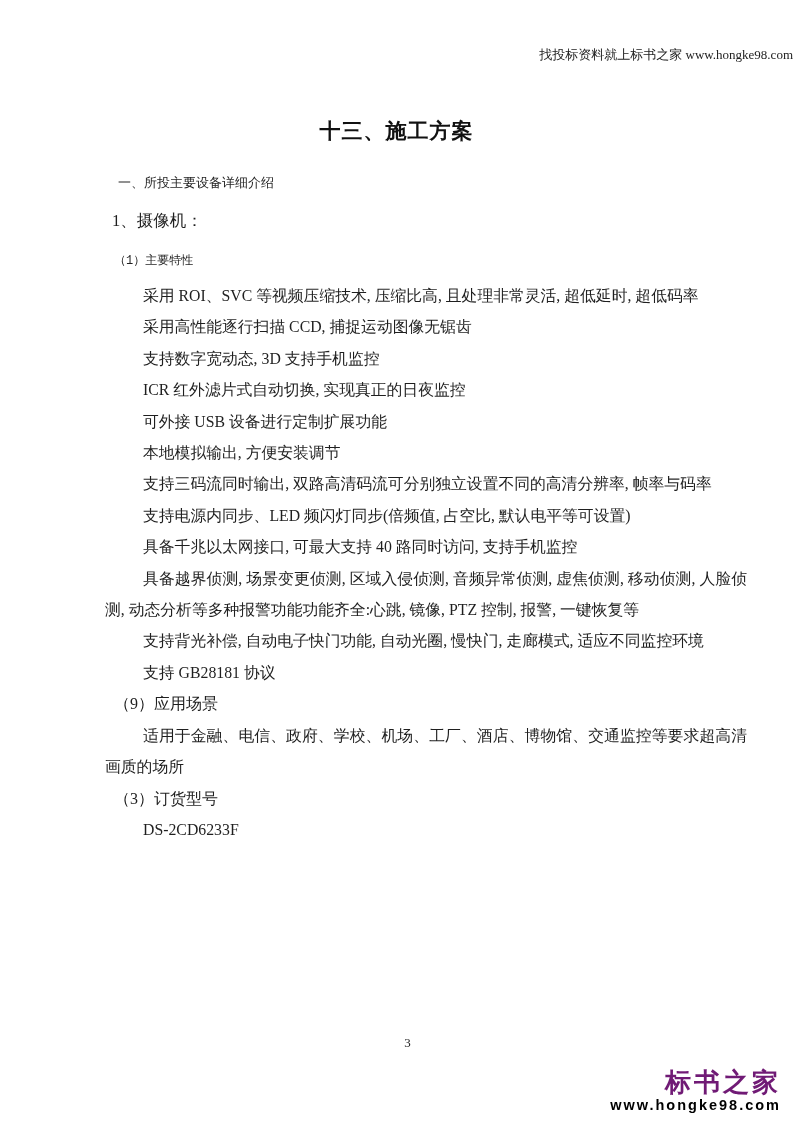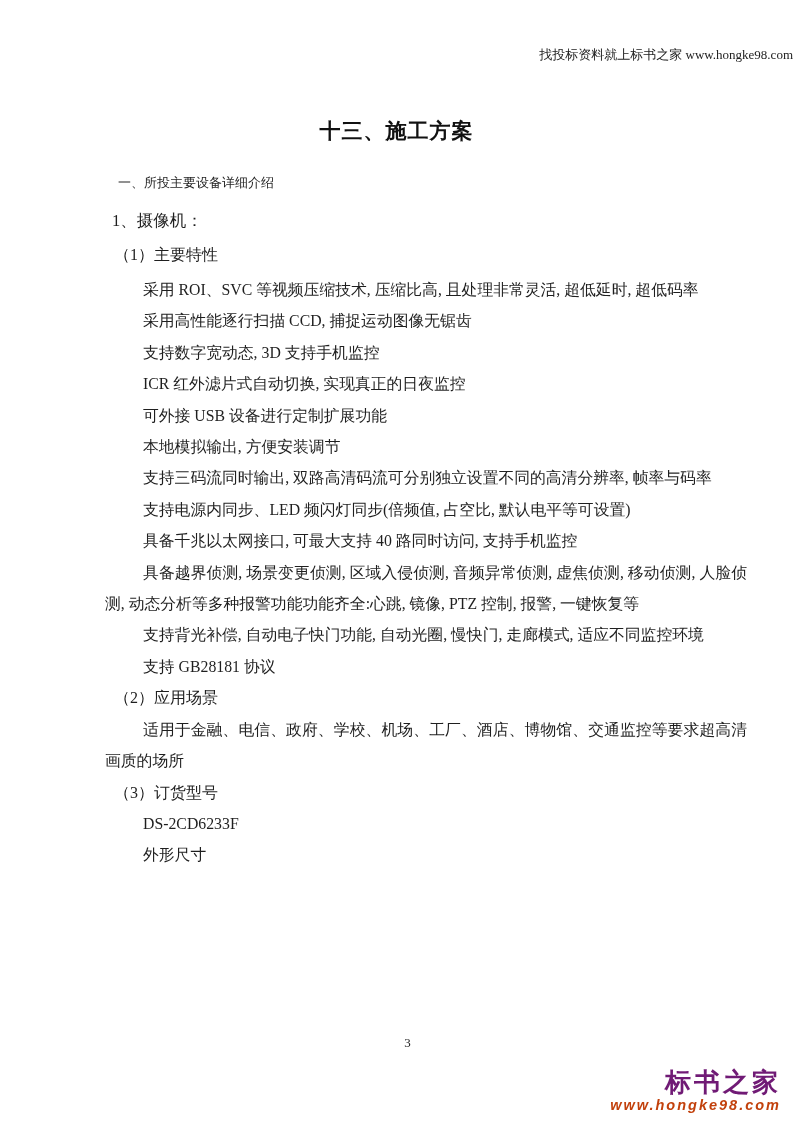--- a/index.html
+++ b/index.html
@@ -39,24 +39,25 @@
     font-size: 13px;
     line-height: 20px;
   }
   .item-heading {
     margin-top: 16px;
     margin-left: 7px;
     font-size: 16.5px;
     line-height: 24px;
   }
   .sub-heading {
-    margin-top: 10px;
+    margin-top: 16px;
     margin-left: 9px;
-    font-size: 16px;
+    font-size: 12px;
     line-height: 24px;
+    font-family: Liberation Mono, monospace;
   }
   .body-flow { margin-top: 7px; }
   .body-flow p {
     margin: 0;
     font-size: 15.8px;
     line-height: 31.4px;
     text-align: justify;
     text-indent: 38px;
     text-justify: inter-ideograph;
   }
@@ -92,23 +93,22 @@
     letter-spacing: 3px;
     line-height: 30px;
     color: #701a75;
     font-family: "Liberation Sans", "DejaVu Sans", sans-serif;
   }
   .watermark .url {
     font-size: 14.5px;
     font-weight: 600;
     letter-spacing: 2px;
     line-height: 17px;
-    color: #c2410c;
+    color: #000000;
     font-family: "Liberation Sans", "DejaVu Sans", sans-serif;
-    font-style: italic;
   }
 </style>
 </head>
 <body>
 
 <div class="page">
 
   <div class="doc-header">找投标资料就上标书之家 www.hongke98.com</div>
 
   <div class="doc-title">十三、施工方案</div>
@@ -128,29 +128,28 @@
       <p>ICR 红外滤片式自动切换, 实现真正的日夜监控</p>
       <p>可外接 USB 设备进行定制扩展功能</p>
       <p>本地模拟输出, 方便安装调节</p>
       <p>支持三码流同时输出, 双路高清码流可分别独立设置不同的高清分辨率, 帧率与码率</p>
       <p>支持电源内同步、LED 频闪灯同步(倍频值, 占空比, 默认电平等可设置)</p>
       <p>具备千兆以太网接口, 可最大支持 40 路同时访问, 支持手机监控</p>
       <p>具备越界侦测, 场景变更侦测, 区域入侵侦测, 音频异常侦测, 虚焦侦测, 移动侦测, 人脸侦测, 动态分析等多种报警功能功能齐全:心跳, 镜像, PTZ 控制, 报警, 一键恢复等</p>
       <p>支持背光补偿, 自动电子快门功能, 自动光圈, 慢快门, 走廊模式, 适应不同监控环境</p>
       <p>支持 GB28181 协议</p>
 
-      <p class="subhead-flow">（2）应用场景</p>
+      <p class="subhead-flow">（9）应用场景</p>
 
       <p>适用于金融、电信、政府、学校、机场、工厂、酒店、博物馆、交通监控等要求超高清画质的场所</p>
 
       <p class="subhead-flow">（3）订货型号</p>
 
       <p class="plain-line">DS-2CD6233F</p>
 
-      <p class="plain-line">外形尺寸</p>
     </div>
 
   </div>
 
   <div class="page-number">3</div>
 
   <div class="watermark">
     <div class="brand">标书之家</div>
     <div class="url">www.hongke98.com</div>
   </div>

